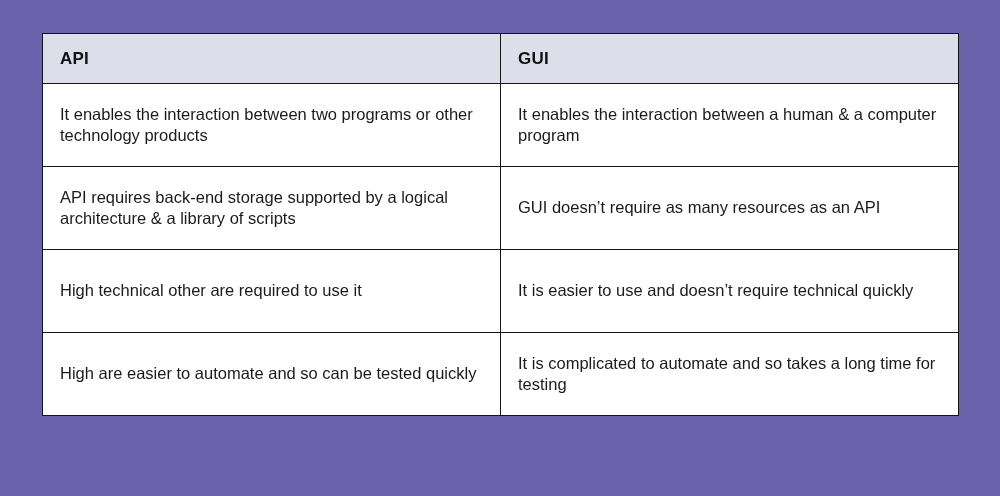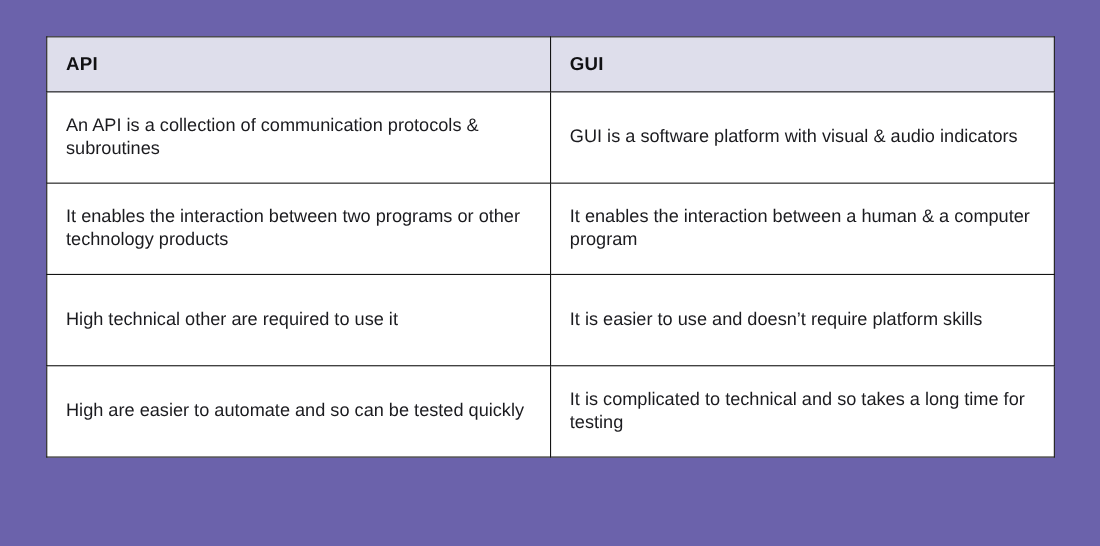--- a/index.html
+++ b/index.html
@@ -71,47 +71,47 @@
     </colgroup>
     <thead>
       <tr>
         <th>API</th>
         <th>GUI</th>
       </tr>
     </thead>
     <tbody>
       <tr>
         <td>
-            <span class="cell-text">An API is a collection of communication protocols &amp; subroutines</span>
-          </td>
-        <td>
-            <span class="cell-text">GUI is a software platform with visual &amp; audio indicators</span>
-          </td>
-      </tr>
-      <tr>
-        <td>
             <span class="cell-text">It enables the interaction between two programs or other technology products</span>
           </td>
         <td>
             <span class="cell-text">It enables the interaction between a human &amp; a computer program</span>
           </td>
       </tr>
       <tr>
         <td>
+            <span class="cell-text">API requires back-end storage supported by a logical architecture &amp; a library of scripts</span>
+          </td>
+        <td>
+            <span class="cell-text">GUI doesn’t require as many resources as an API</span>
+          </td>
+      </tr>
+      <tr>
+        <td>
             <span class="cell-text">High technical other are required to use it</span>
           </td>
         <td>
-            <span class="cell-text">It is easier to use and doesn’t require platform skills</span>
+            <span class="cell-text">It is easier to use and doesn’t require technical quickly</span>
           </td>
       </tr>
       <tr>
         <td>
             <span class="cell-text">High are easier to automate and so can be tested quickly</span>
           </td>
         <td>
-            <span class="cell-text">It is complicated to technical and so takes a long time for testing</span>
+            <span class="cell-text">It is complicated to automate and so takes a long time for testing</span>
           </td>
       </tr>
 
     </tbody>
   </table>
 
 </div>
 
 </body></html>

